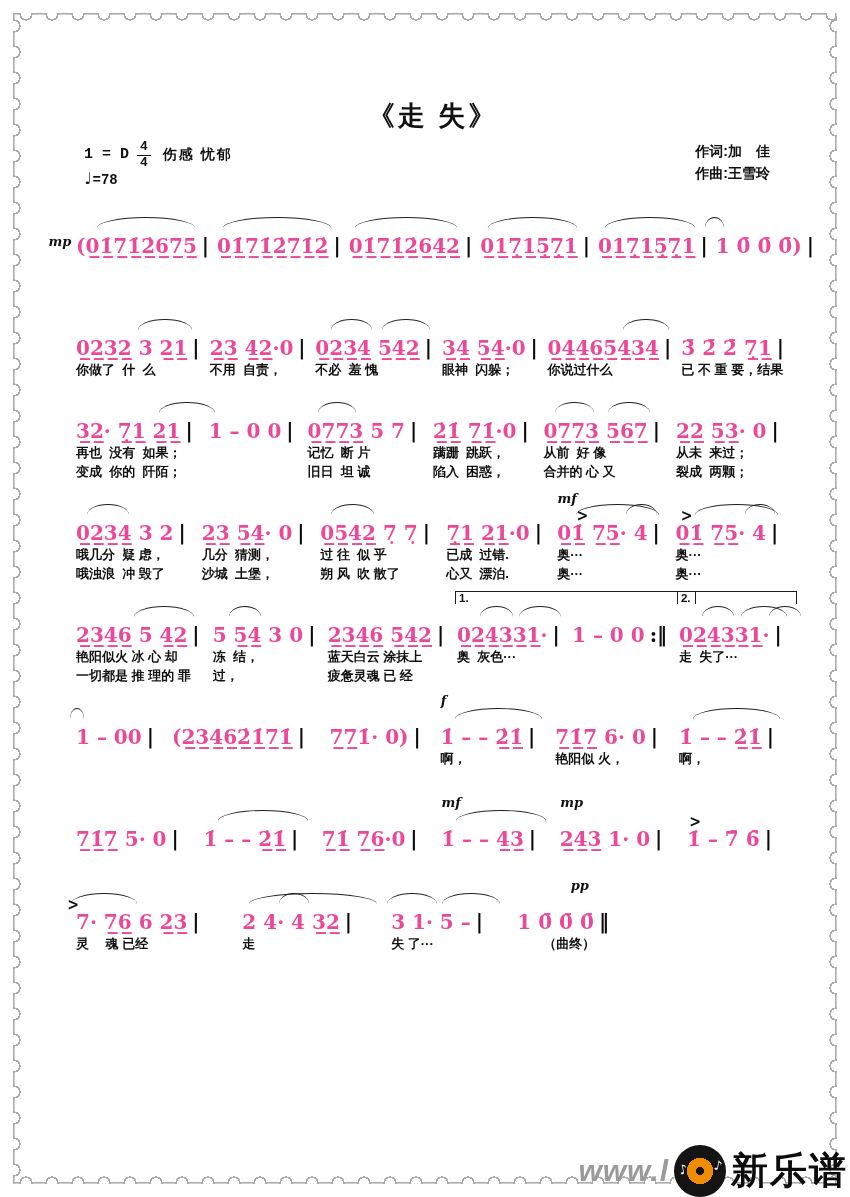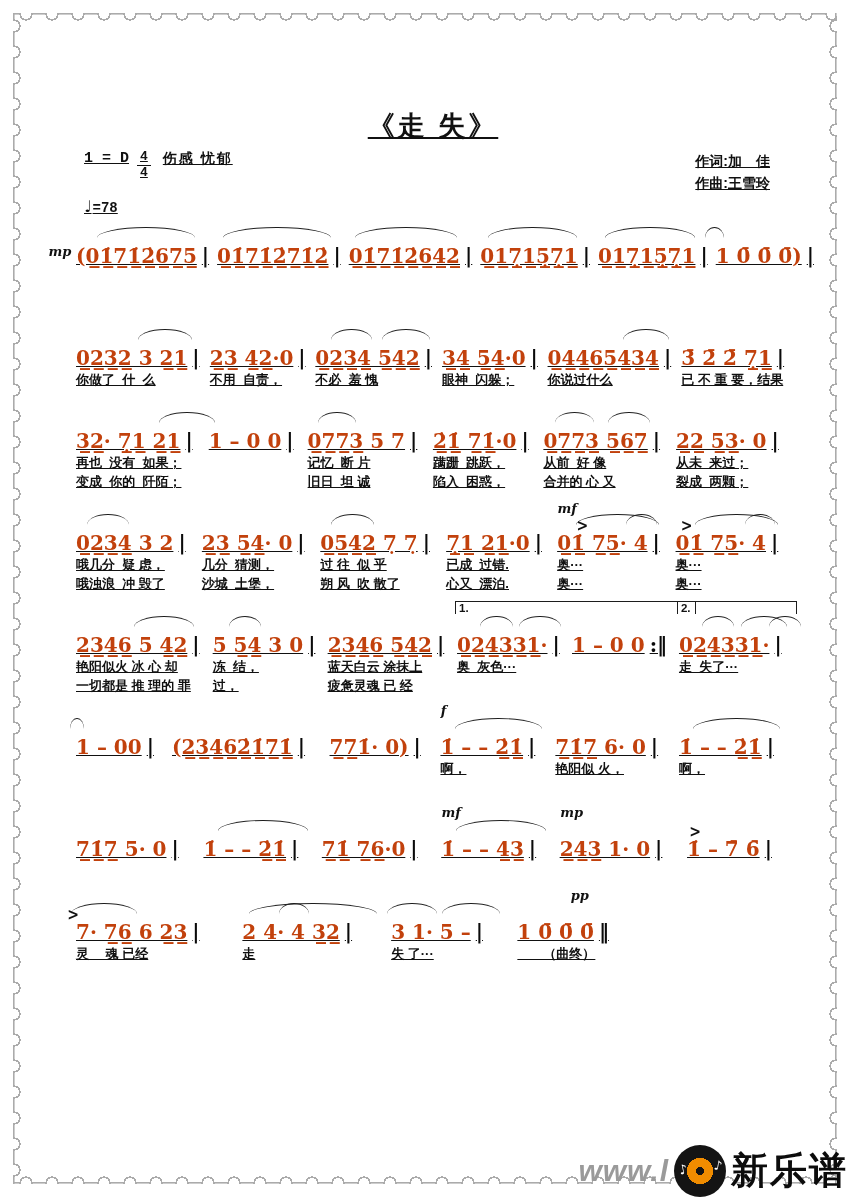--- a/index.html
+++ b/index.html
@@ -20,39 +20,39 @@
       linear-gradient(#ababab,#ababab) no-repeat 0 10.4px / 100% 1.6px;}
   .perf.left{top:13px;bottom:13px;left:13px;width:12px;
     background:
       radial-gradient(circle at 1px 13px,#fff 0 5px,#ababab 5px 6.6px,rgba(0,0,0,0) 6.6px) repeat-y 0 0 / 12px 26px,
       linear-gradient(#ababab,#ababab) no-repeat 0 0 / 1.6px 100%;}
   .perf.right{top:13px;bottom:13px;right:13px;width:12px;
     background:
       radial-gradient(circle at 11px 13px,#fff 0 5px,#ababab 5px 6.6px,rgba(0,0,0,0) 6.6px) repeat-y 0 0 / 12px 26px,
       linear-gradient(#ababab,#ababab) no-repeat 10.4px 0 / 1.6px 100%;}
 
-  .content{position:absolute;left:0;right:0;top:12px;padding:16px 58px 0 74px;text-decoration:underline;}
+  .content{position:absolute;left:0;right:0;top:2px;padding:16px 58px 0 74px;}
   .title{margin-top:80px;text-align:center;font-size:27px;font-weight:bold;letter-spacing:3px;}
   .subtitle{margin-top:5px;text-align:center;font-size:15px;font-weight:bold;letter-spacing:6px;}
   .meta{display:flex;justify-content:space-between;align-items:flex-start;margin-top:6px;height:62px;}
   .meta-left{margin-left:10px;font-family:"Liberation Mono","DejaVu Sans Mono",monospace;font-weight:bold;font-size:15px;}
-  .keyline{display:flex;gap:8px;}
+  .keyline{display:flex;align-items:center;gap:8px;}
   .frac{display:inline-flex;flex-direction:column;align-items:center;font-size:13px;line-height:1.05;font-weight:bold;}
   .frac .num{border-bottom:1.6px solid #111;padding:0 3px 1px;}
   .mood{font-family:"Liberation Sans",sans-serif;font-weight:bold;font-size:14px;letter-spacing:2px;margin-left:4px;}
-  .tempo{margin-top:18px;font-size:14px;}
+  .tempo{margin-top:0;font-size:14px;}
   .notehead{font-family:"DejaVu Sans",sans-serif;font-size:16px;margin-right:1px;}
   .meta-right{text-align:right;font-size:14px;font-weight:bold;line-height:1.6;margin-right:22px;margin-left:12px;}
 
   .score{margin-top:2px;}
   .system{display:table;width:100%;margin-bottom:10px;border-collapse:collapse;}
   .notes-row{display:table-row;}
   .lyr-row{display:table-row;}
   .mcell{display:table-cell;position:relative;padding:30px 6px 0 2px;vertical-align:bottom;white-space:pre;}
-  .notes{font-family:"DejaVu Serif","Liberation Serif",serif;font-weight:bold;font-size:20px;white-space:pre;color:#c2410c;}
+  .notes{font-family:"DejaVu Serif","Liberation Serif",serif;font-weight:bold;font-size:20px;white-space:pre;color:#ec4899;}
   .bar{font-family:"DejaVu Serif","Liberation Serif",serif;font-weight:bold;font-size:20px;padding-left:5px;color:#0a0a0a;}
   .lcell{display:table-cell;height:18px;font-size:13px;font-weight:bold;white-space:pre;padding:1px 4px 0 2px;vertical-align:top;}
   .arc{position:absolute;top:13px;height:10px;border-top:1.6px solid #1d1d1d;
        border-radius:50% 50% 0 0 / 100% 100% 0 0;}
   .mark{position:absolute;white-space:nowrap;z-index:2;}
   .mark.dyn{font-family:"DejaVu Serif","Liberation Serif",serif;font-style:italic;font-weight:bold;font-size:13px;}
   .mark.acc{font-family:"DejaVu Serif",serif;font-weight:bold;font-size:14px;transform:scaleY(1.25);}
   .mark.volta{border-top:1.6px solid #1d1d1d;border-left:1.6px solid #1d1d1d;border-right:1.6px solid #1d1d1d;
       height:13px;font-size:11.5px;font-weight:bold;padding-left:3px;box-sizing:border-box;line-height:1.1;}
 

